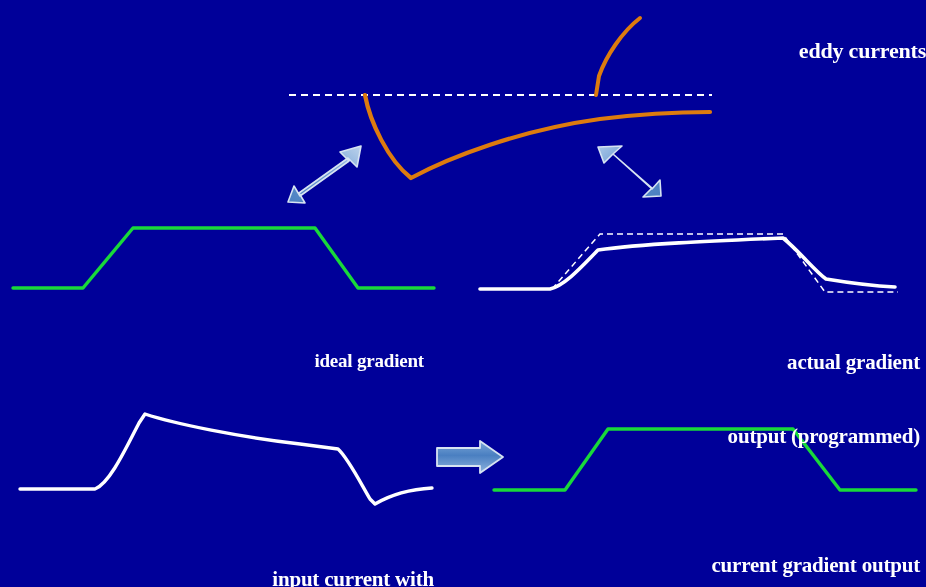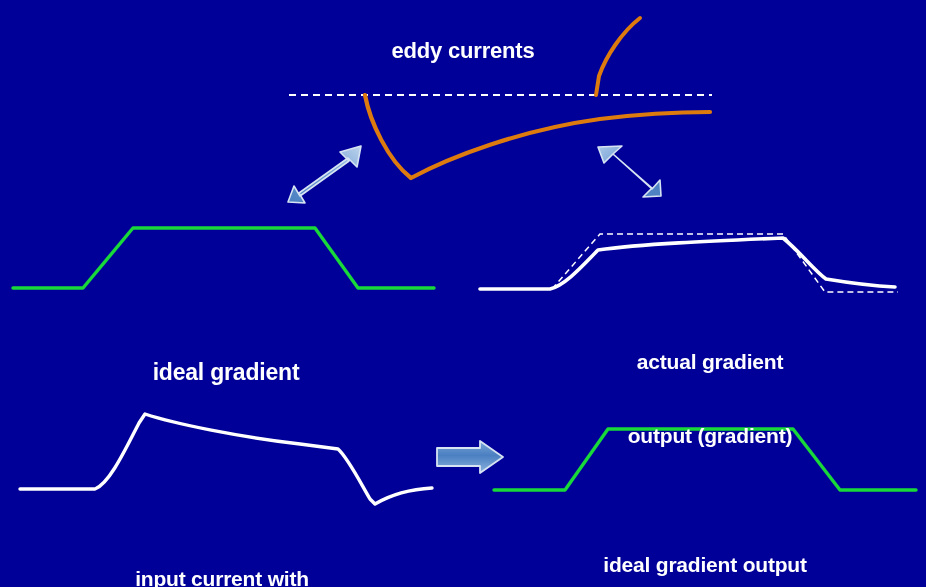--- a/index.html
+++ b/index.html
@@ -19,37 +19,37 @@
     position: absolute;
     left: 0;
     top: 0;
     width: 926px;
     height: 587px;
   }
   .label {
     position: absolute;
     color: #ffffff;
     font-weight: bold;
-    font-family: Liberation Sans, sans-serif;
-    text-align: center;
+    font-family: Liberation Serif, serif;
+    text-align: right;
     line-height: 1.18;
     white-space: pre;
     letter-spacing: -0.2px;
   }
   #label-eddy-currents {
     left: 0;
     top: 38px;
     width: 926px;
     font-size: 22px;
   }
   #label-ideal-gradient {
     left: 28px;
     top: 305px;
     width: 396px;
-    font-size: 23px;
+    font-size: 19px;
   }
   #label-actual-distorted {
     left: 500px;
     top: 300px;
     width: 420px;
     font-size: 21px;
   }
   #label-input-current {
     left: 10px;
     top: 517px;
@@ -129,26 +129,26 @@
   </svg>
 
   <div class="label" id="label-eddy-currents">eddy currents</div>
 
   <div class="label" id="label-ideal-gradient">
     <div>ideal gradient</div>
   </div>
 
   <div class="label" id="label-actual-distorted">
     <div>actual gradient</div>
-    <div>output (gradient)</div>
+    <div>output (programmed)</div>
   </div>
 
   <div class="label" id="label-input-current">
     <div>input current with</div>
     
   </div>
 
   <div class="label" id="label-actual-ideal">
-    <div>ideal gradient output</div>
+    <div>current gradient output</div>
     
   </div>
 
 </div>
 
 </body></html>

